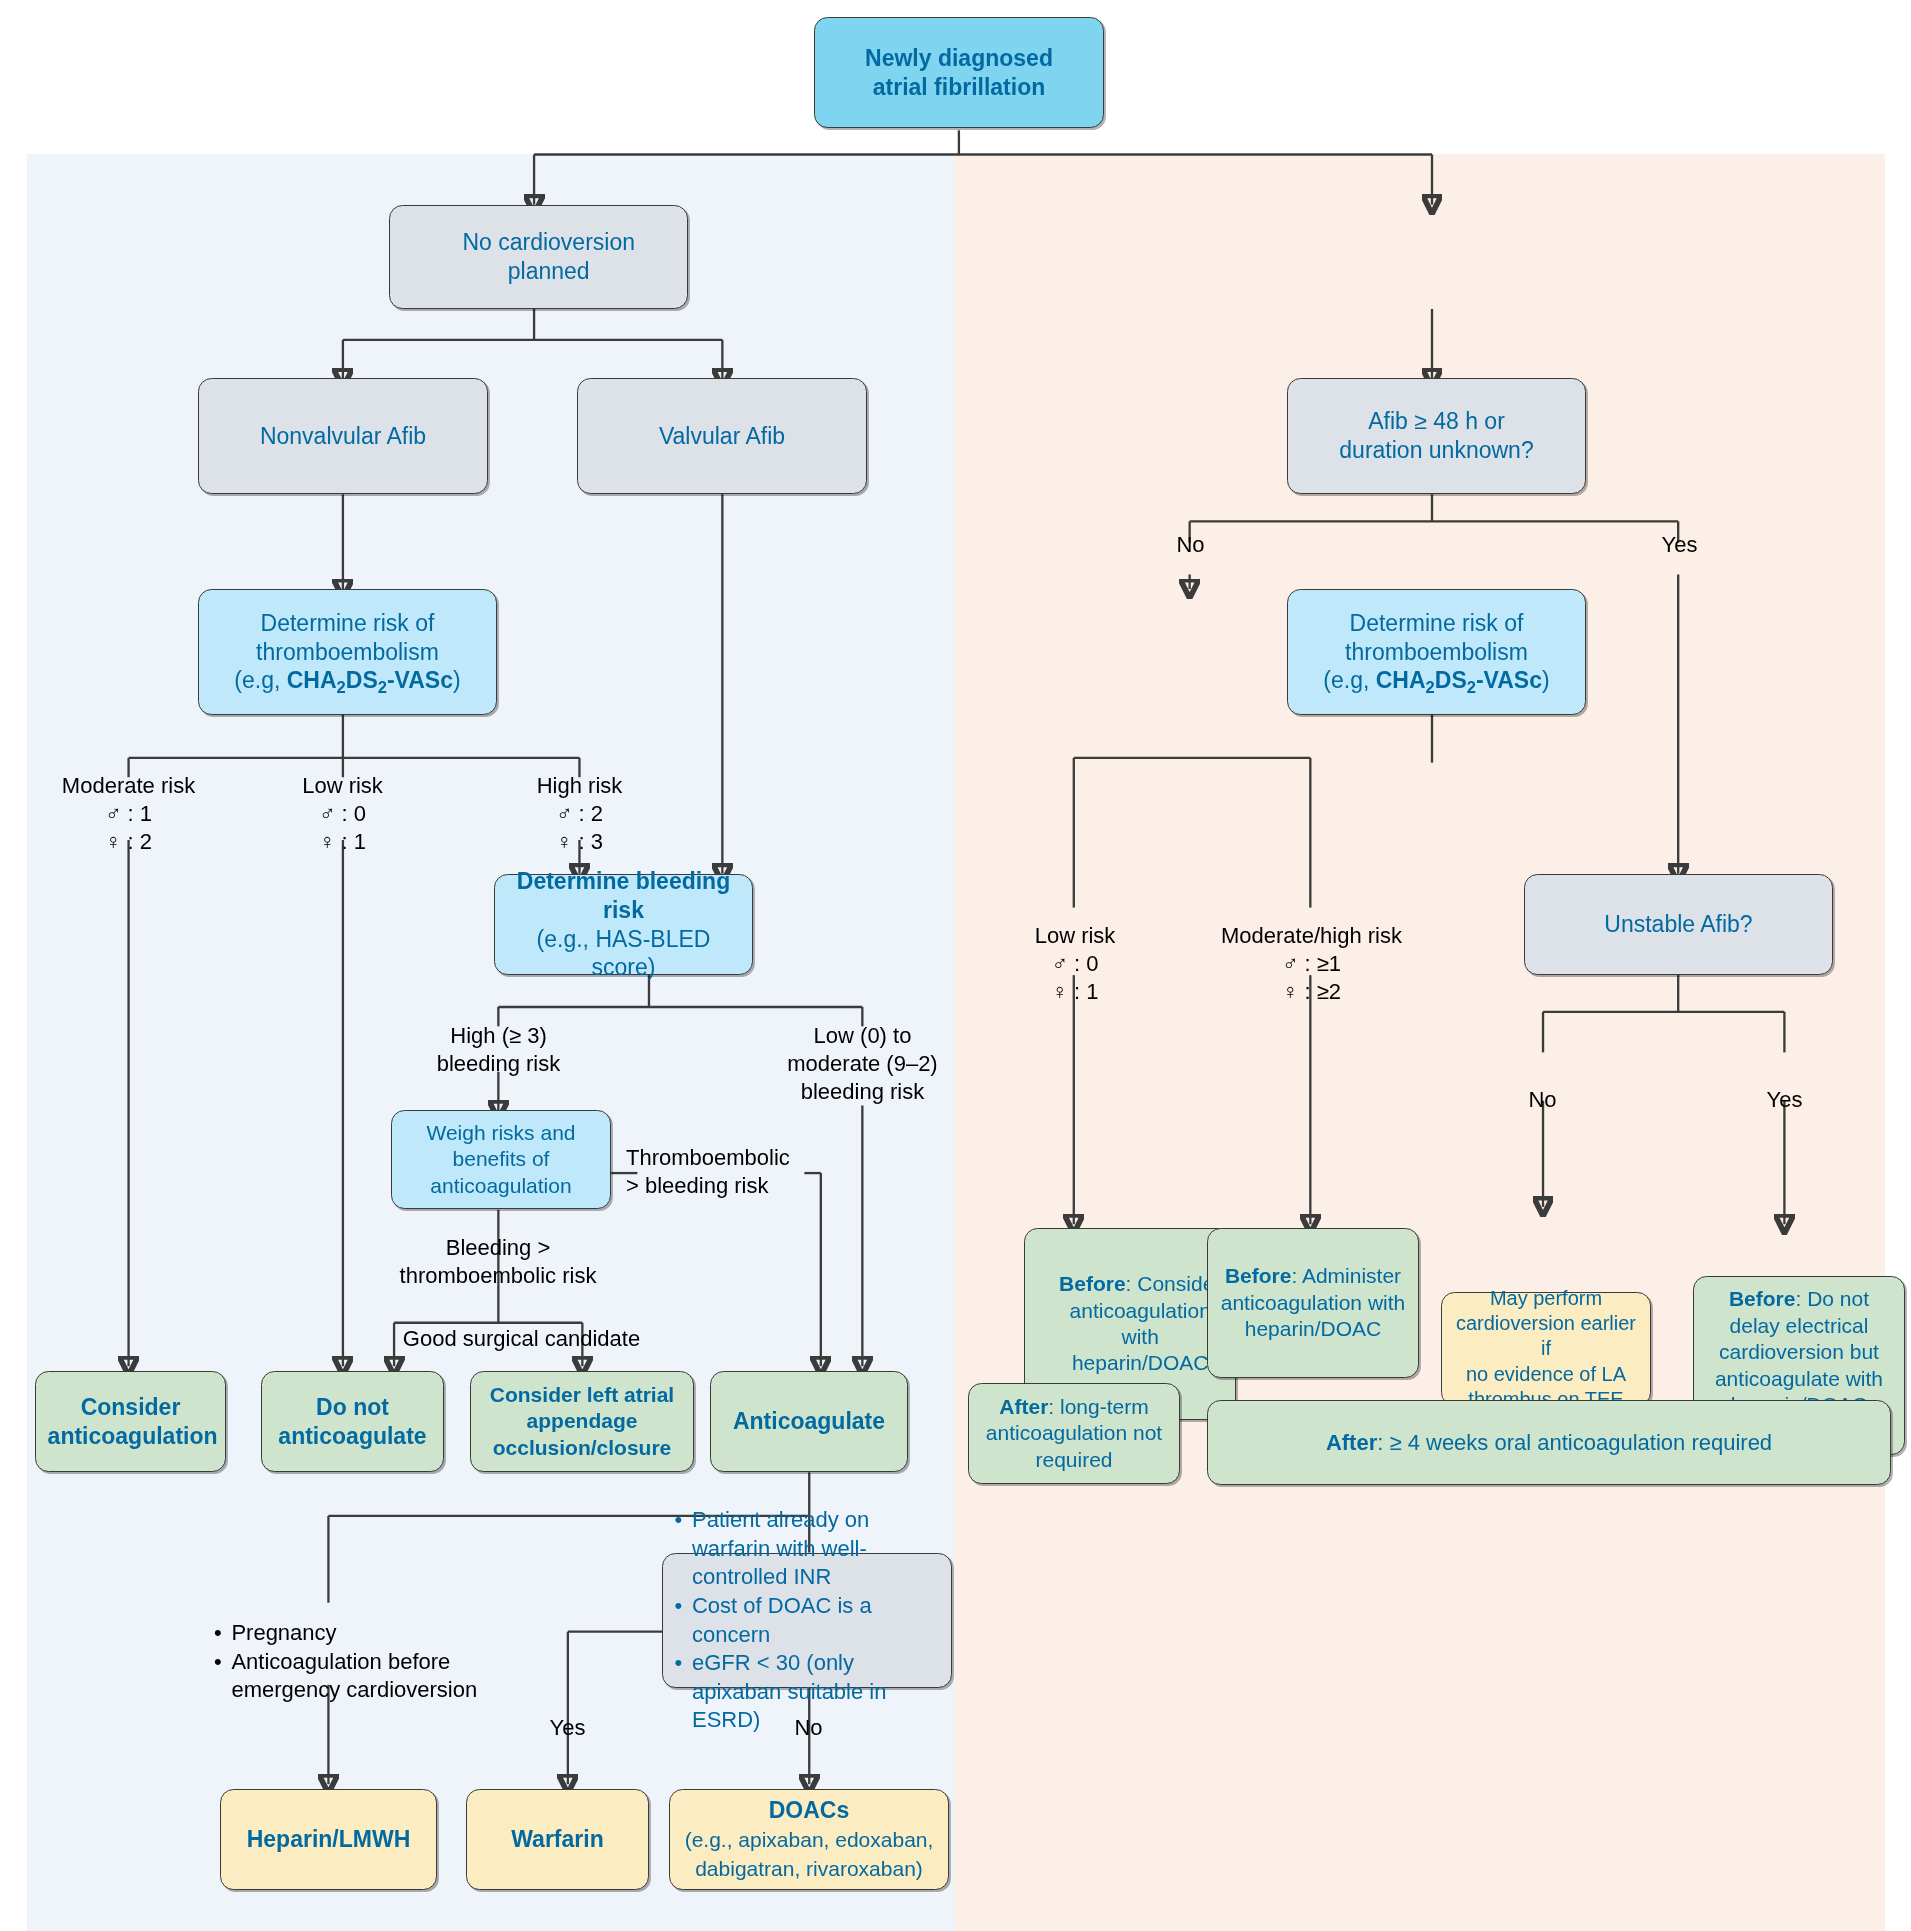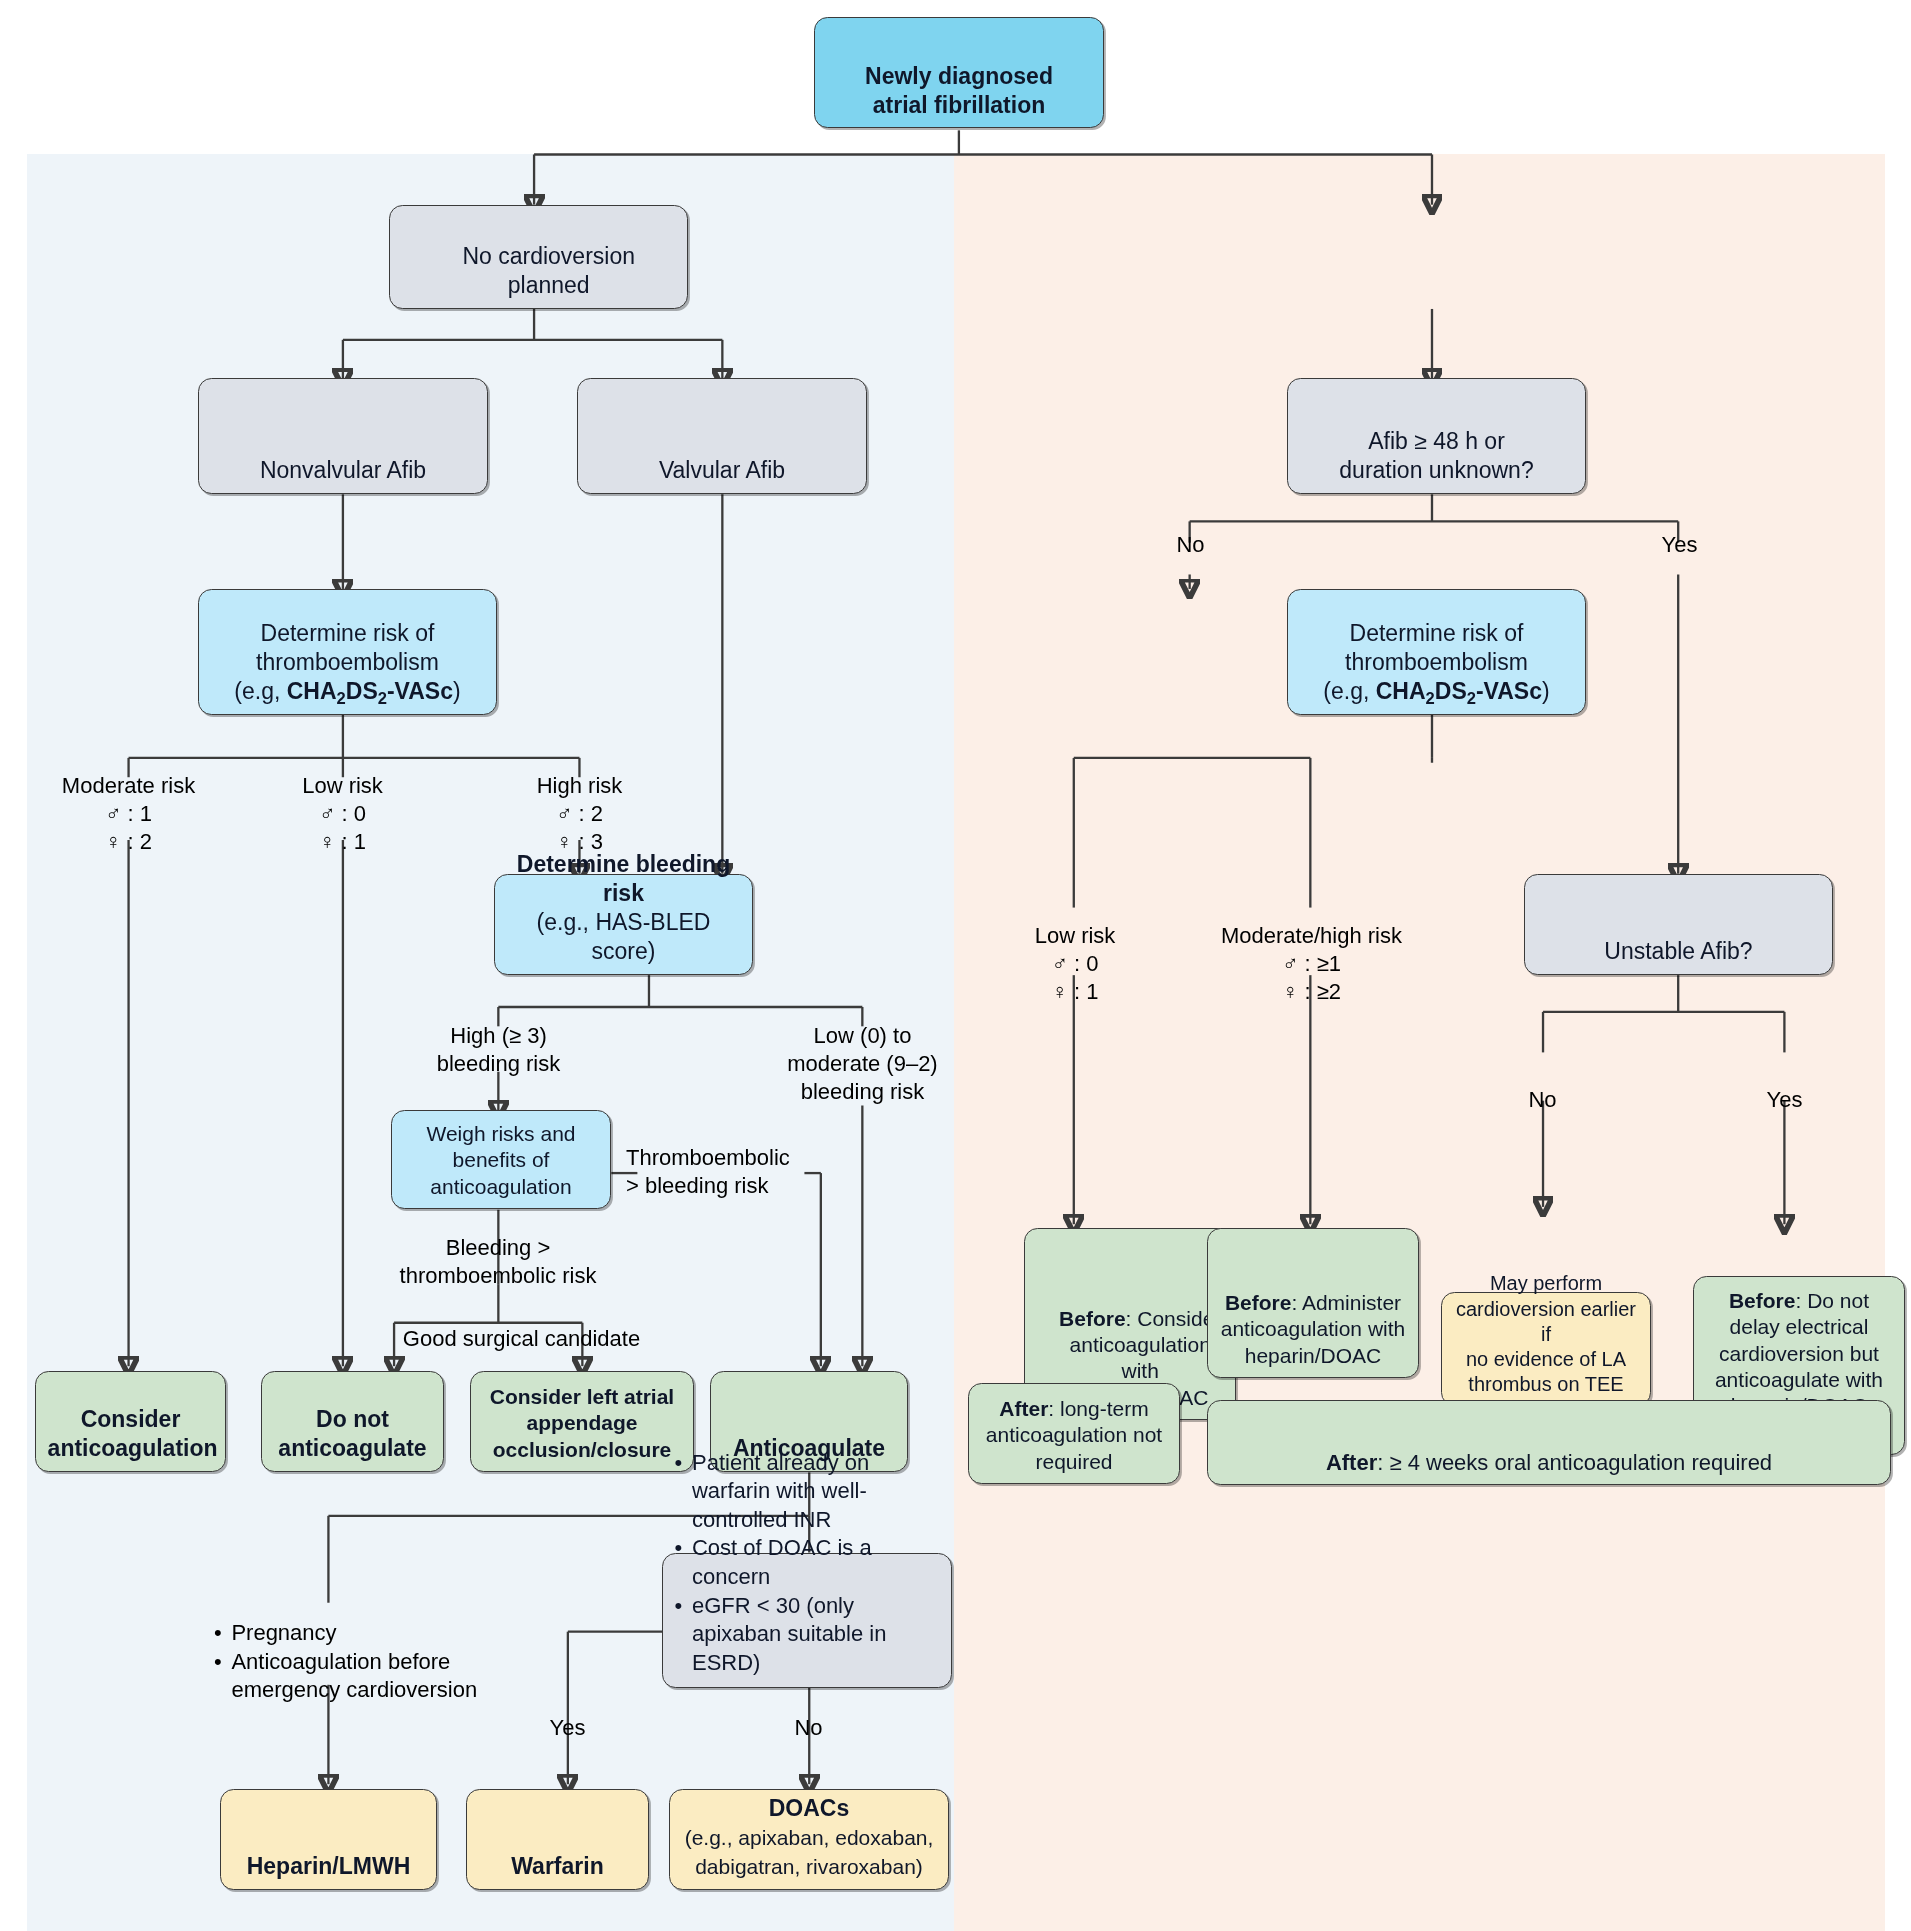--- a/index.html
+++ b/index.html
@@ -18,26 +18,26 @@
   #panel-left  { left:27px;  top:154px; width:927px;  height:1777px; background:#eef4f9; }
   #panel-right { left:954px; top:154px; width:931px;  height:1777px; background:#fcefe7; }
 
   svg#wires { position:absolute; left:0; top:0; width:1912px; height:1931px; overflow:visible; }
   svg#wires line, svg#wires path { stroke:#3b3b3b; stroke-width:2.4; fill:none; }
 
   .node {
     position:absolute;
     border:1.9px solid #3a3a3a;
     border-radius:13.5px;
-    display:flex; align-items:flex-end; justify-content:center;
+    display:flex; align-items:center; justify-content:center;
     text-align:center;
     padding:7.7px 11.6px;
     font-size:23px;
     line-height:1.26;
-    color:#0f172a;
+    color:#0369a1;
     box-shadow: 1.9px 1.9px 0 rgba(0,0,0,0.30);
   }
   .node > span { display:block; width:100%; }
 
   .n-blue   { background:#7fd4ef; }
   .n-lblue  { background:#bfe9fa; }
   .n-gray   { background:#dde1e8; }
   .n-green  { background:#cfe4cd; }
   .n-yellow { background:#fbecc2; }
 

